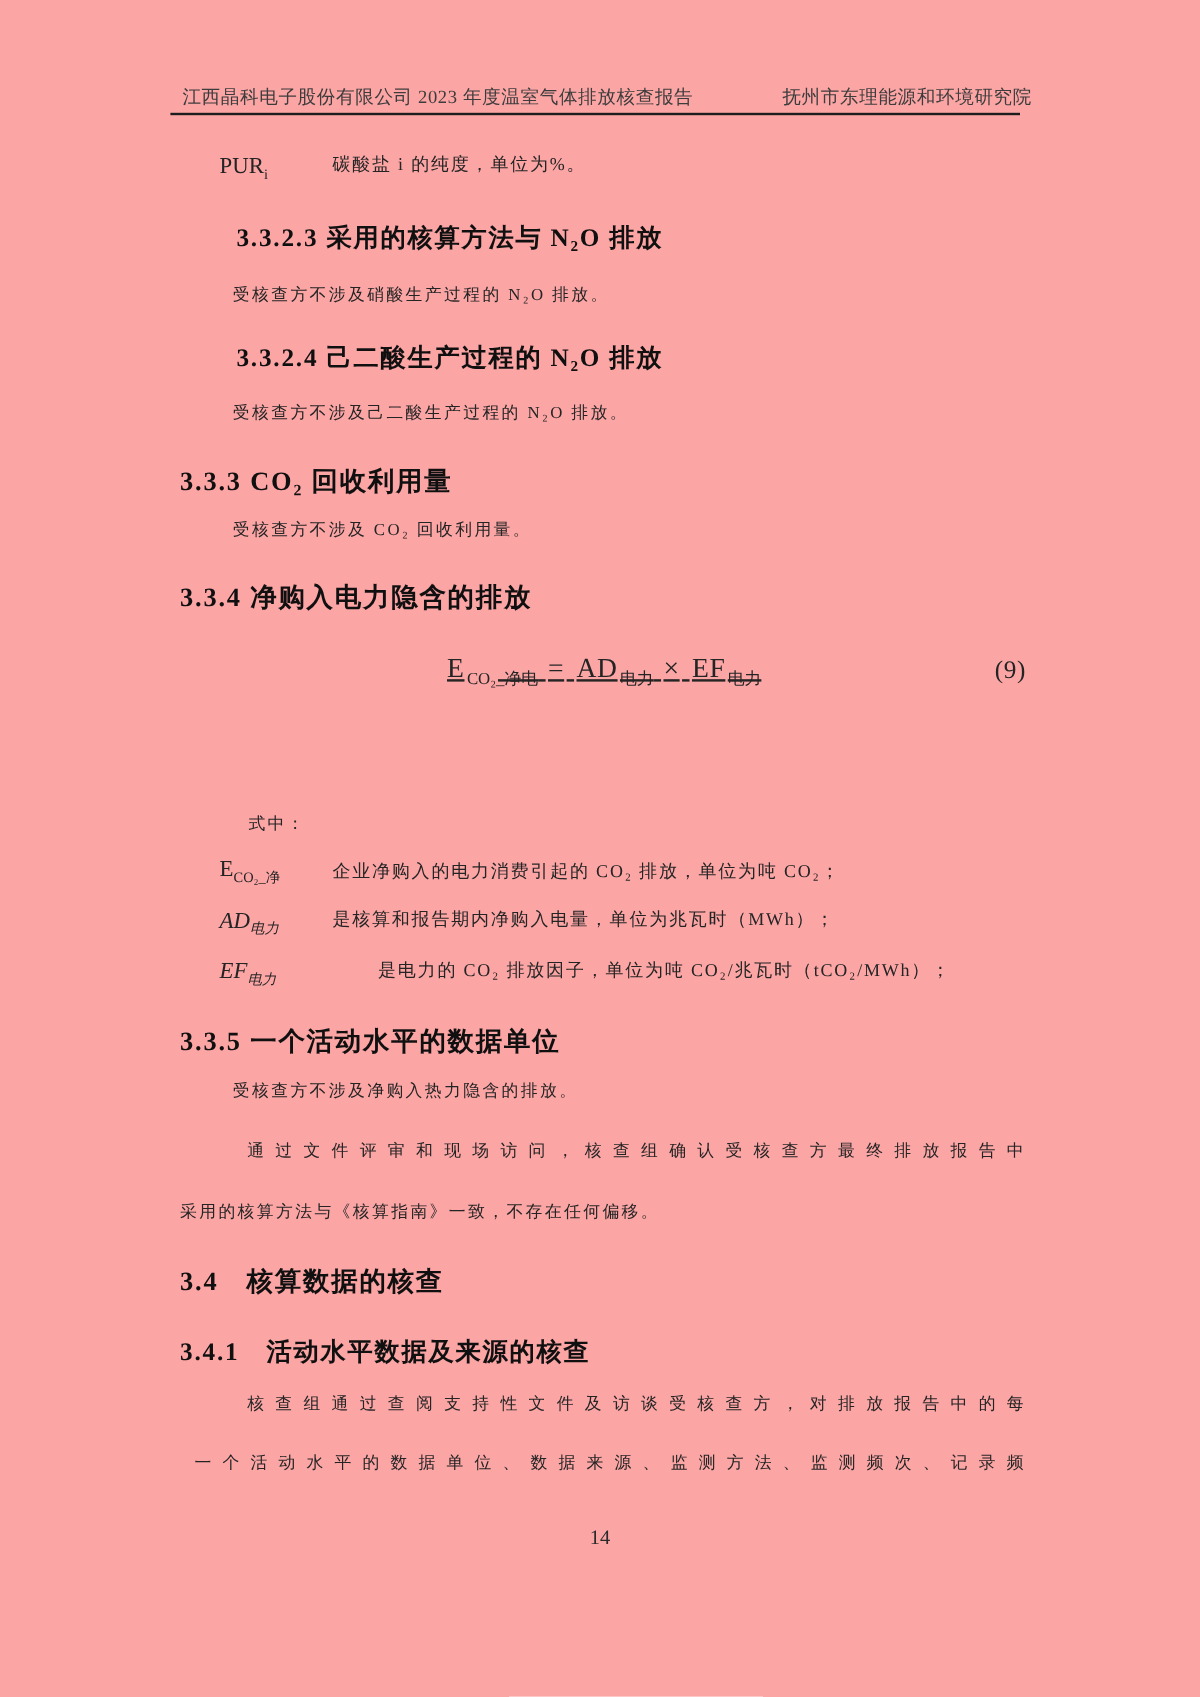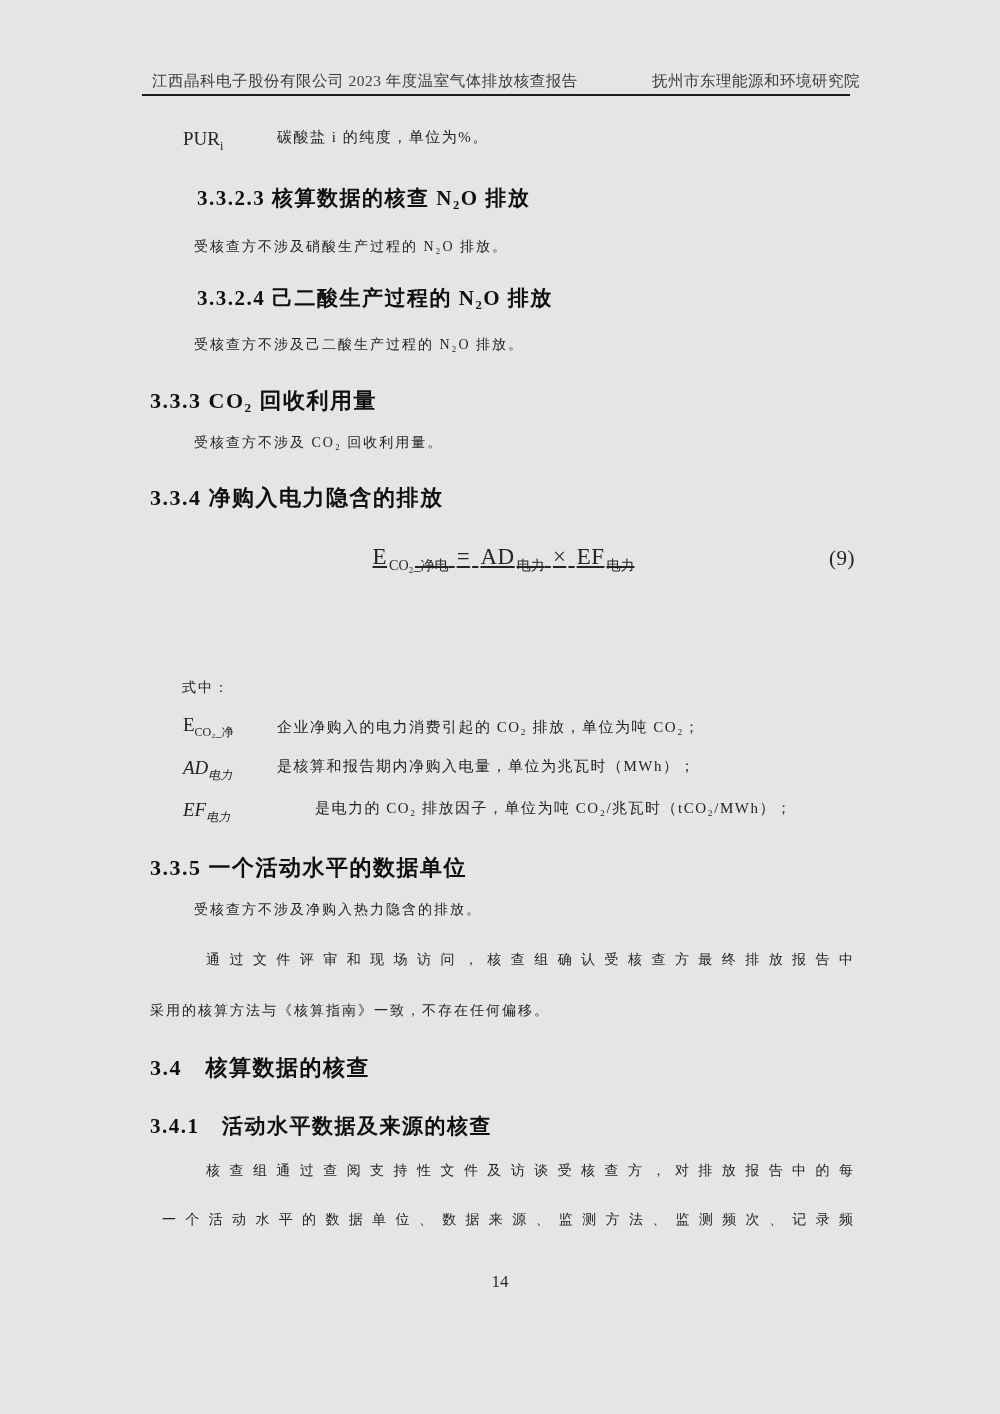--- a/index.html
+++ b/index.html
@@ -1,18 +1,18 @@
 <!DOCTYPE html>
 <html><head>
 <meta charset="utf-8">
 <style>
   html,body { margin:0; padding:0; background:#ffffff; }
   .page {
     position:relative; width:1000px; height:1414px; margin:0 auto;
-    background:#e5e5e5; color:#242424; overflow:hidden;
+    background:#fca5a5; color:#242424; overflow:hidden;
     font-family:"Liberation Serif","DejaVu Serif",serif;
   }
   .abs { position:absolute; left:150px; right:145px; }
 
   
   .hdr { position:absolute; top:71px; font-size:15.5px; letter-spacing:0.5px; color:#3c3c3c; white-space:nowrap; }
   .hdr-left  { left:152px; }
   .hdr-right { right:140px; }
   .hdr-rule  { position:absolute; left:142px; top:94px; width:708px; height:2px; background:#1d1d1d; }
 
@@ -45,21 +45,21 @@
 
   <div class="hdr hdr-left">江西晶科电子股份有限公司 2023 年度温室气体排放核查报告</div>
   <div class="hdr hdr-right">抚州市东理能源和环境研究院</div>
   <div class="hdr-rule"></div>
 
   <div class="abs defrow" style="top:128px;">
     <span class="sym"><span>PUR</span><sub>i</sub></span>
     <span class="desc">碳酸盐 i 的纯度，单位为%。</span>
   </div>
 
-  <div class="abs h-sub" style="top:184px;">3.3.2.3 核算数据的核查 N₂O 排放</div>
+  <div class="abs h-sub" style="top:184px;">3.3.2.3 采用的核算方法与 N₂O 排放</div>
   <div class="abs p ind" style="top:238px;">受核查方不涉及硝酸生产过程的 N₂O 排放。</div>
 
   <div class="abs h-sub" style="top:284px;">3.3.2.4 己二酸生产过程的 N₂O 排放</div>
   <div class="abs p ind" style="top:336px;">受核查方不涉及己二酸生产过程的 N₂O 排放。</div>
 
   <div class="abs h-main" style="top:386px;">3.3.3 CO₂ 回收利用量</div>
   <div class="abs p ind" style="top:434px;">受核查方不涉及 CO₂ 回收利用量。</div>
 
   <div class="abs h-main" style="top:483px;">3.3.4 净购入电力隐含的排放</div>
 
@@ -67,21 +67,21 @@
     <span class="formula-core">
       <span>E</span><sub>CO₂_净电</sub>
       <span>=</span>
       <span>AD</span><sub>电力</sub>
       <span>×</span>
       <span>EF</span><sub>电力</sub>
     </span>
     <span class="eqnum">(9)</span>
   </div>
 
-  <div class="abs p" style="top:679px; margin-left:32px;">式中：</div>
+  <div class="abs p" style="top:679px; margin-left:57px;">式中：</div>
 
   <div class="abs defrow" style="top:714px;align-items:center;">
     <span class="sym"><span>E</span><sub>CO₂_净</sub></span>
     <span class="desc">企业净购入的电力消费引起的 CO₂ 排放，单位为吨 CO₂；</span>
   </div>
 
   <div class="abs defrow" style="top:757px;">
     <span class="sym it"><span>AD</span><sub>电力</sub></span>
     <span class="desc">是核算和报告期内净购入电量，单位为兆瓦时（MWh）；</span>
   </div>

